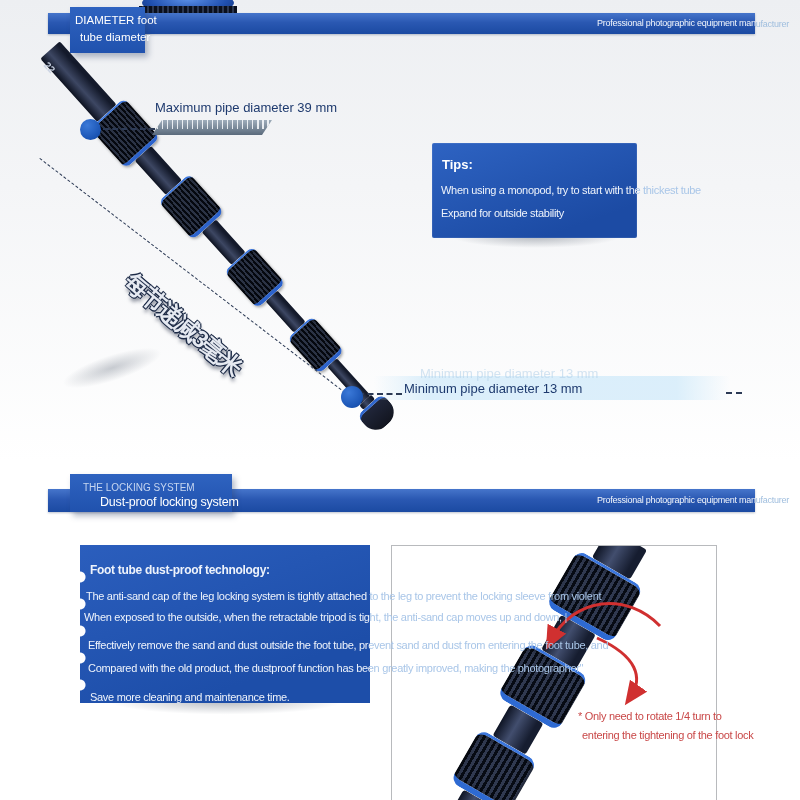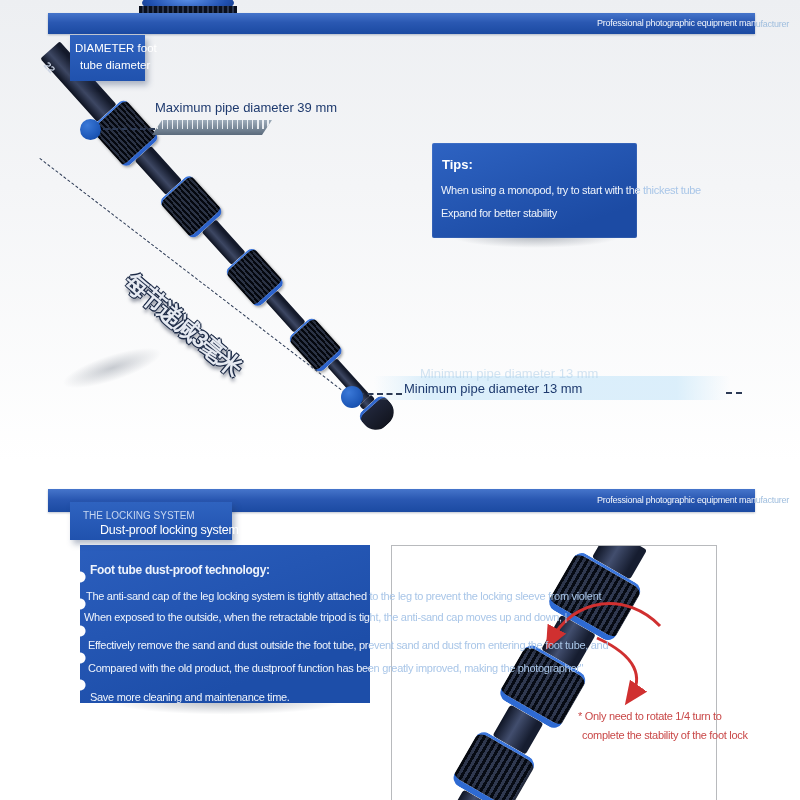--- a/index.html
+++ b/index.html
@@ -11,21 +11,21 @@
         background:linear-gradient(180deg,#edeff2 0%,#f4f5f7 40%,#ffffff 100%);z-index:0;}
   
   .bar{left:48px;width:707px;height:21px;overflow:hidden;z-index:3;
        background:linear-gradient(180deg,#4675cb 0%,#2a58b2 45%,#1b4aa2 100%);
        box-shadow:0 1px 2px rgba(30,50,90,.3);}
   .brand-white{position:absolute;left:549px;top:5px;color:#f2f6fc;font-size:9px;
        letter-spacing:-0.25px;white-space:nowrap;}
   .brand-light{color:#9fbede;font-size:9px;letter-spacing:-0.25px;white-space:nowrap;z-index:2;}
   
   .hdrbox{background:linear-gradient(180deg,#2f63c0,#2052ae);
-       box-shadow:3px 4px 6px rgba(40,60,100,.35);color:#fff;z-index:4;margin-top:28px;}
+       box-shadow:3px 4px 6px rgba(40,60,100,.35);color:#fff;z-index:4;}
   .hdr1{left:70px;top:7px;width:70px;height:41px;font-size:11.5px;line-height:1.45;
        padding:5px 0 0 5px;white-space:nowrap;}
   .hdr2{left:70px;top:474px;width:162px;height:38px;}
   .hdr2-eyebrow{position:absolute;left:13px;top:8px;font-size:10px;color:#c6d6f0;white-space:nowrap;}
   .hdr2-title{position:absolute;left:30px;top:21px;font-size:12.5px;letter-spacing:-0.2px;
        color:#fff;white-space:nowrap;text-align:center;}
   
   .head-knob{left:142px;top:-9px;width:92px;height:24px;border-radius:50%;z-index:1;
        background:radial-gradient(ellipse at 50% 30%,#5e93ea,#2050b0 60%,#123070);}
   .head-collar{left:139px;top:6px;width:98px;height:9px;z-index:1;
@@ -131,21 +131,21 @@
   <div class="abs ghost" style="left:420px;top:366px;">Minimum pipe diameter 13 mm</div>
   <div class="abs navy-label" style="left:404px;top:381px;">Minimum pipe diameter 13 mm</div>
   <div class="abs dash" style="left:358px;top:393px;width:44px;"></div>
   <div class="abs dash" style="left:726px;top:392px;width:16px;"></div>
   <div class="abs dot" style="left:341px;top:386px;width:22px;height:22px;"></div>
 
   <div class="abs light-text" style="left:441px;top:184px;">When using a monopod, try to start with the thickest tube</div>
   <div class="abs tips">
     <div class="tips-title">Tips:</div>
     <div class="tips-l1">When using a monopod, try to start with the thickest tube</div>
-    <div class="tips-l2">Expand for better stability</div>
+    <div class="tips-l2">Expand for outside stability</div>
   </div>
   <div class="abs oval-shadow" style="left:436px;top:236px;width:200px;height:14px;"></div>
 
   <div class="abs brand-light" style="left:597px;top:19px;">Professional photographic equipment manufacturer</div>
   <div class="abs bar" style="top:13px;">
     <span class="brand-white">Professional photographic equipment manufacturer</span>
   </div>
   <div class="abs hdrbox hdr1">
     <div>DIAMETER foot</div>
     <div style="padding-left:5px;">tube diameter</div>
@@ -166,21 +166,21 @@
         <marker id="ah" orient="auto" markerWidth="9" markerHeight="8" refX="5" refY="3.5">
           <path d="M0,0 L8,3.5 L0,7 z" fill="#d03030"></path>
         </marker>
       </defs>
       <path d="M268,80 C235,46 182,50 158,96" fill="none" stroke="#d03030" stroke-width="3" marker-end="url(#ah)"></path>
       <path d="M205,92 C245,110 252,132 238,152" fill="none" stroke="#d03030" stroke-width="3" marker-end="url(#ah)"></path>
     </svg>
   </div>
 
   <div class="abs red-note" style="left:578px;top:710px;">* Only need to rotate 1/4 turn to</div>
-  <div class="abs red-note" style="left:582px;top:729px;">complete the stability of the foot lock</div>
+  <div class="abs red-note" style="left:582px;top:729px;">entering the tightening of the foot lock</div>
 
   <div class="abs light-text" style="left:90px;top:565px;">Foot tube dust-proof technology:</div>
   <div class="abs light-text" style="left:86px;top:590px;">The anti-sand cap of the leg locking system is tightly attached to the leg to prevent the locking sleeve from violent</div>
   <div class="abs light-text" style="left:84px;top:611px;">When exposed to the outside, when the retractable tripod is tight, the anti-sand cap moves up and down, |</div>
   <div class="abs light-text" style="left:88px;top:639px;">Effectively remove the sand and dust outside the foot tube, prevent sand and dust from entering the foot tube, and</div>
   <div class="abs light-text" style="left:88px;top:662px;">Compared with the old product, the dustproof function has been greatly improved, making the photographer"</div>
   <div class="abs light-text" style="left:90px;top:691px;">Save more cleaning and maintenance time.</div>
 
   <div class="abs para">
     <div class="wtext para-title" style="left:10px;top:18px;">Foot tube dust-proof technology:</div>

